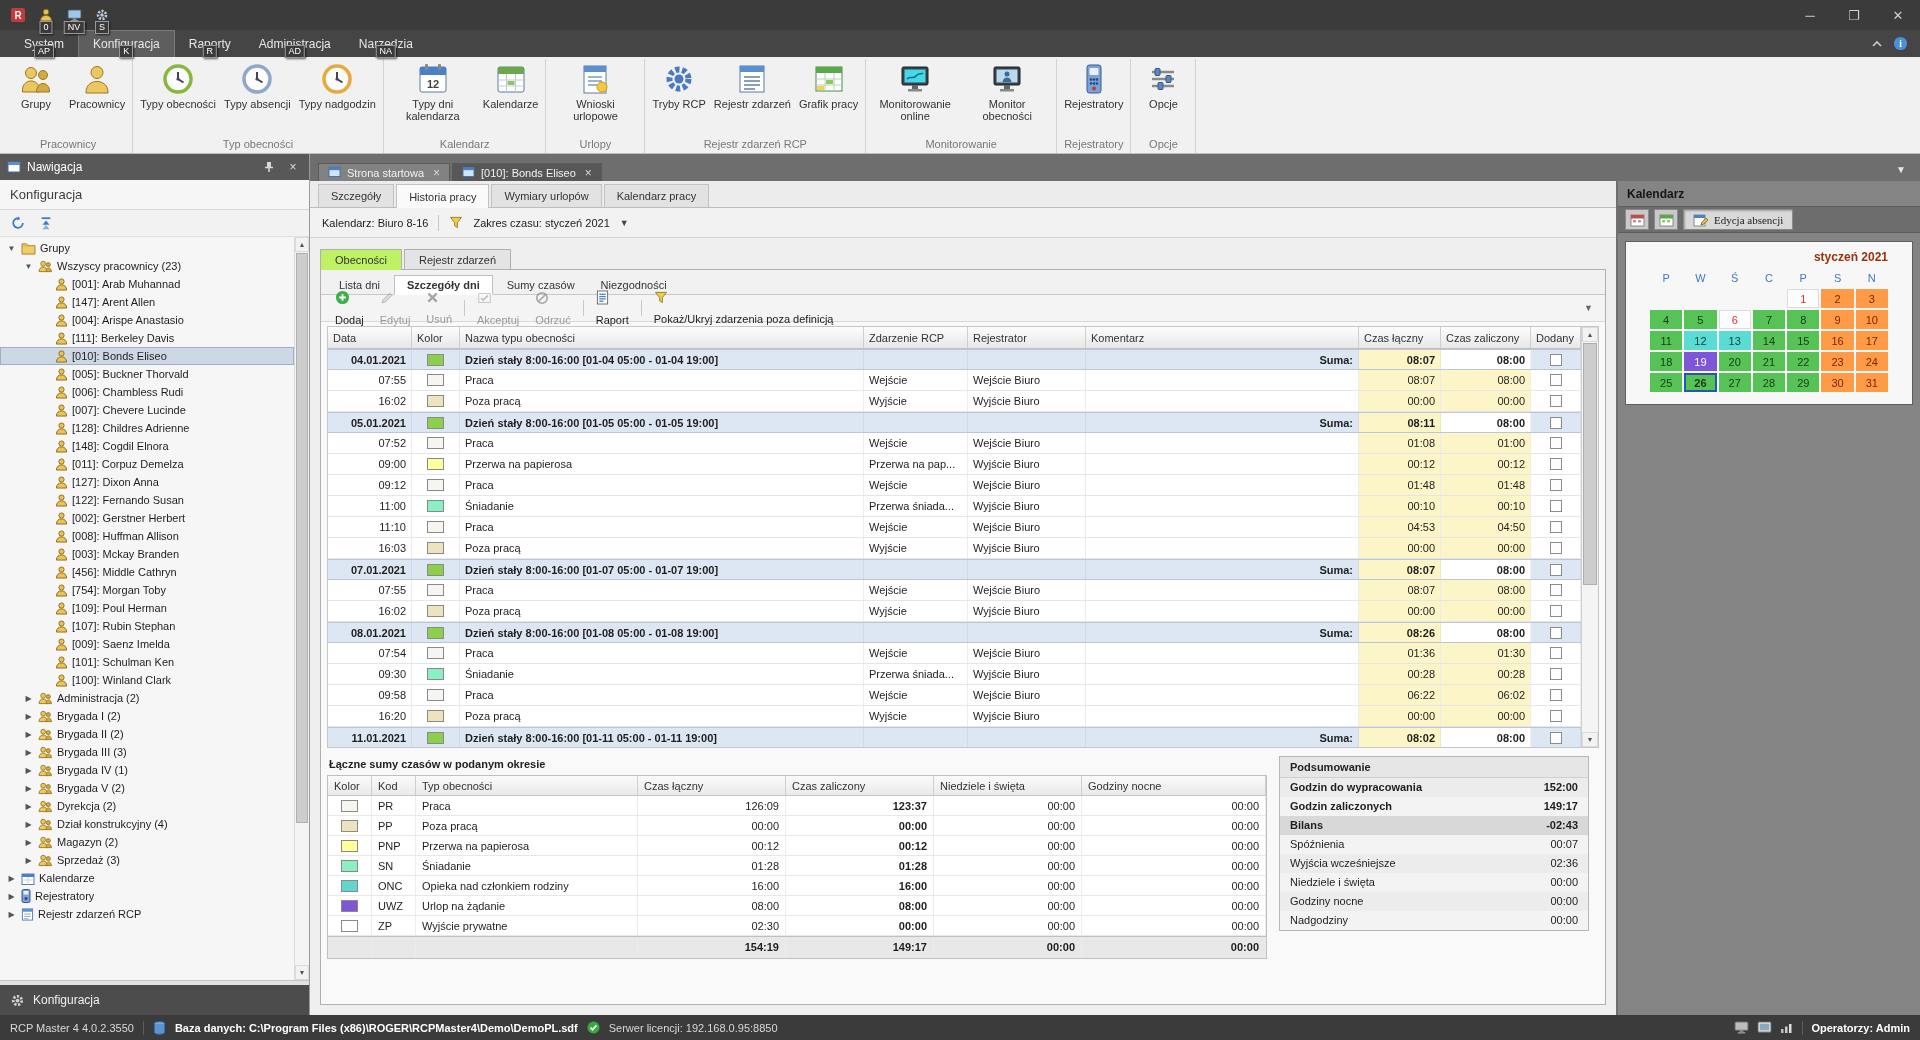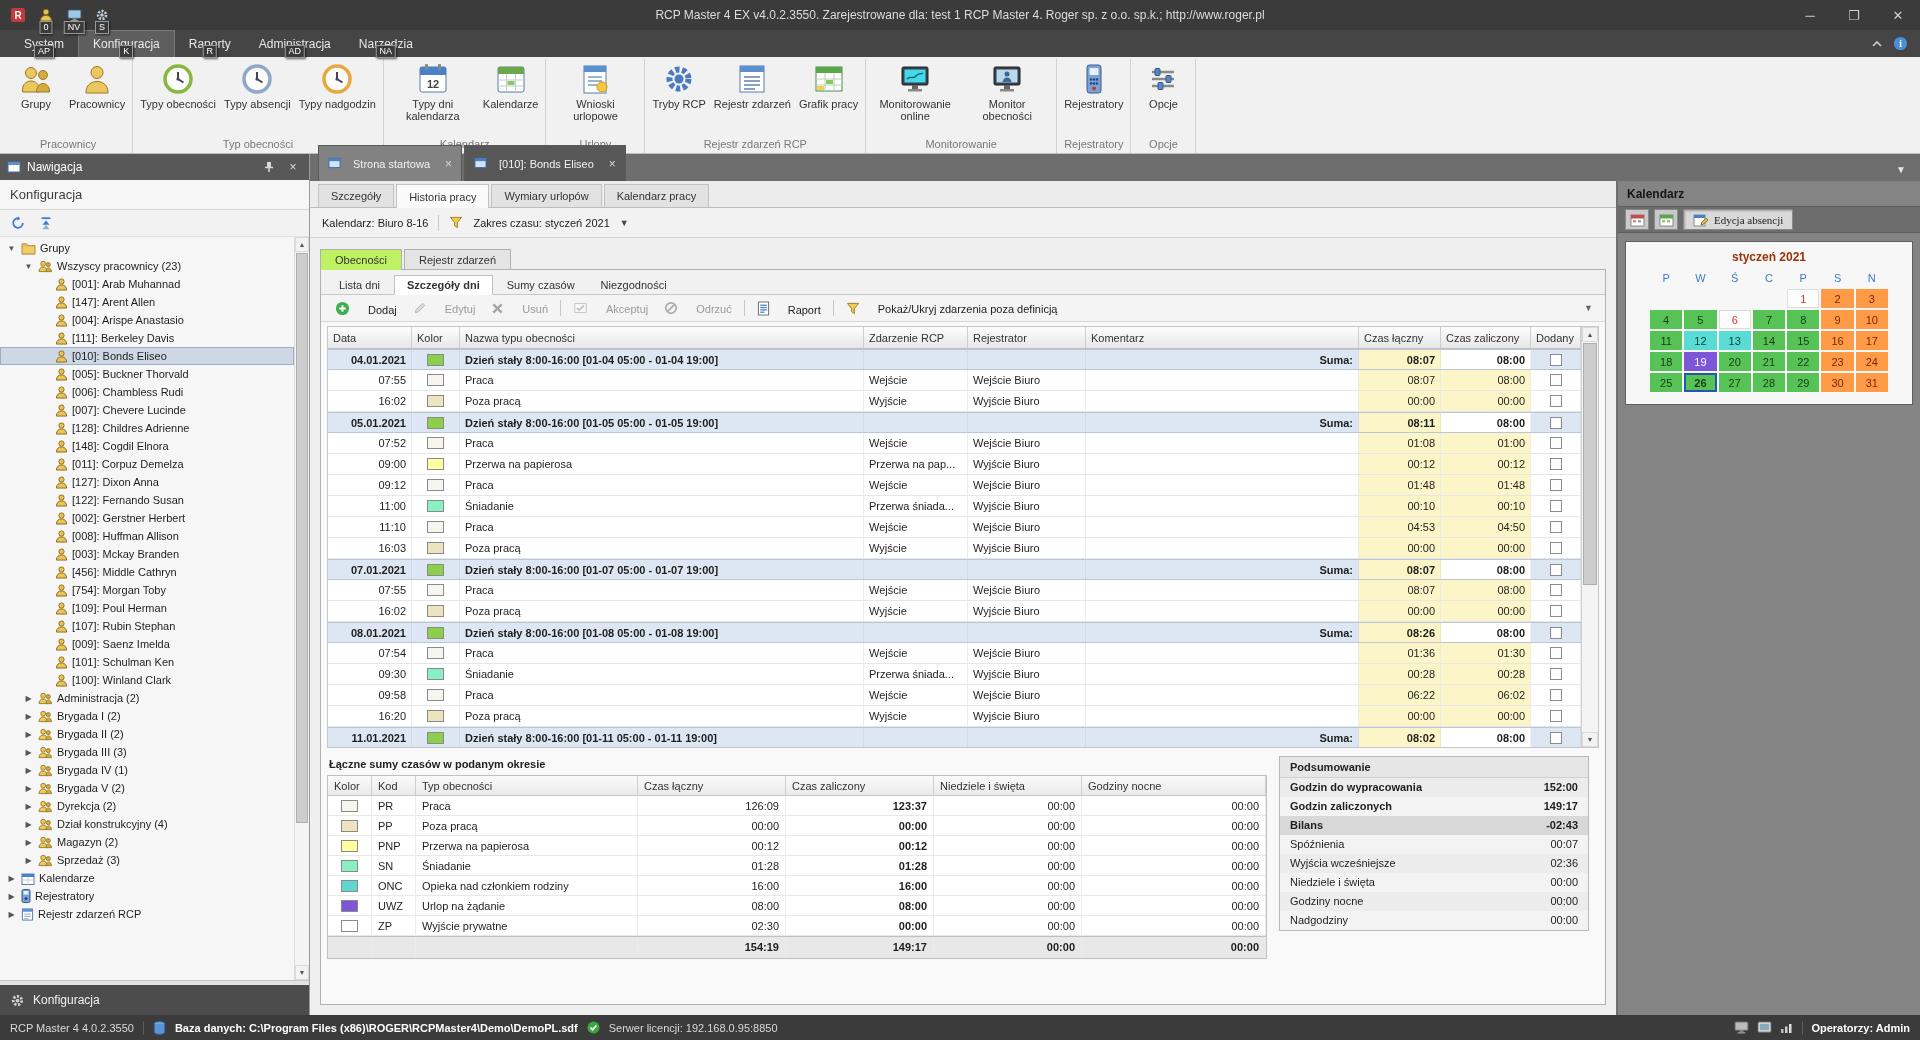--- a/index.html
+++ b/index.html
@@ -56,21 +56,21 @@
   .tree-scroll { width:15px; background:#f0f0f0; border-left:1px solid #dcdcdc; display:flex; flex-direction:column; flex:0 0 auto; }
   .sc-arrow { height:15px; font-size:7px; display:flex; align-items:center; justify-content:center; color:#555; background:#f2f2f2; border:1px solid #dadada; flex:0 0 auto; }
   .sc-track { flex:1; position:relative; background:#f4f4f4; }
   .sc-thumb { position:absolute; top:1px; left:1px; right:1px; background:#cdcdcd; border:1px solid #aeaeae; }
   .nav-splitter { height:5px; background:#e2e2e2; border-top:1px solid #c6c6c6; flex:0 0 auto; }
   .nav-bottom { height:30px; background:#4c4c4c; color:#f0f0f0; display:flex; align-items:center; gap:8px; padding:0 10px; font-size:12px; flex:0 0 auto; }
 
   
   .right-col { flex:1; display:flex; flex-direction:column; min-width:0; }
   .doc-tabstrip { height:27px; background:#6e6e6e; display:flex; align-items:flex-end; padding:3px 8px 0; gap:2px; flex:0 0 auto; }
-  .doc-tab { height:36px; display:flex; align-items:center; gap:12px; padding:0 9px; background:#828282; color:#f2f2f2; font-size:11px; border:1px solid #5a5a5a; border-bottom:none; white-space:nowrap; }
+  .doc-tab { height:18px; display:flex; align-items:center; gap:6px; padding:0 9px; background:#828282; color:#f2f2f2; font-size:11px; border:1px solid #5a5a5a; border-bottom:none; white-space:nowrap; }
   .doc-tab.active { background:#575757; }
   .tab-x { color:#d8d8d8; margin-left:3px; font-size:12px; }
   .strip-dd { margin-left:auto; color:#e6e6e6; align-self:center; padding:0 6px; font-size:10px; }
 
   .lower { flex:1; display:flex; min-height:0; }
   .center { flex:1; background:#efefef; display:flex; flex-direction:column; min-width:0; border-right:2px solid #6f6f6f; }
 
   .detail-tabs { height:27px; background:#ececec; border-bottom:1px solid #bdbdbd; display:flex; align-items:flex-end; padding:3px 8px 0; gap:2px; flex:0 0 auto; }
   .dtab { height:23px; padding:0 12px; display:flex; align-items:center; background:#e2e2e2; border:1px solid #c2c2c2; border-bottom:none; color:#333; white-space:nowrap; }
   .dtab.active { background:#fafafa; height:24px; margin-bottom:-1px; z-index:2; }
@@ -80,21 +80,21 @@
 
   .doc-body { flex:1; padding:8px 10px 10px; display:flex; flex-direction:column; min-height:0; }
   .view-tabs { display:flex; align-items:flex-end; height:24px; flex:0 0 auto; }
   .vtab { padding:4px 14px; border:1px solid #b0b0b0; border-bottom:none; background:#e4e4e4; margin-right:2px; color:#333; }
   .vtab.active { background:#bef264; position:relative; z-index:2; }
   .obec-panel { flex:1; border:1px solid #b0b0b0; background:#f9f9f9; display:flex; flex-direction:column; min-height:0; margin-top:-1px; }
   .sub-tabs { height:25px; display:flex; align-items:flex-end; padding:3px 6px 0; gap:2px; background:#f1f1f1; border-bottom:1px solid #c8c8c8; flex:0 0 auto; }
   .stab { padding:3px 12px; color:#333; }
   .stab.active { background:#fff; border:1px solid #c0c0c0; border-bottom:1px solid #fff; font-weight:bold; margin-bottom:-1px; }
   .grid-toolbar { height:27px; display:flex; align-items:center; padding:0 6px; background:#f4f4f4; border-bottom:1px solid #d8d8d8; flex:0 0 auto; }
-  .tbtn { display:flex; align-items:flex-end; gap:18px; padding:3px 8px; color:#222; white-space:nowrap; }
+  .tbtn { display:flex; align-items:flex-start; gap:9px; padding:3px 8px; color:#222; white-space:nowrap;flex-direction:column; }
   .tbtn.disabled { color:#9a9a9a; }
   .tbtn.disabled .ticon { filter:grayscale(1) opacity(.5); }
   .tb-sep { width:1px; height:16px; background:#c8c8c8; margin:0 4px; }
   .tb-flex { flex:1; }
   .tb-dd { color:#666; font-size:9px; padding:0 6px; }
 
   
   .wt-wrap { display:flex; margin:4px 6px 0; border:1px solid #c6c6c6; background:#fff; flex:0 0 auto; height:422px; }
   .wt-main { flex:1; min-width:0; display:flex; flex-direction:column; }
   .wt-head { display:flex; height:22px; background:linear-gradient(#fdfdfd,#e7e7e7); border-bottom:1px solid #c0c0c0; color:#333; flex:0 0 auto; }
@@ -132,21 +132,21 @@
   .sp-row.bold { font-weight:bold; }
   .sp-row.bold-highlight { font-weight:bold; background:#d8d8d8; }
 
   
   .rdock { width:302px; background:#848484; display:flex; flex-direction:column; flex:0 0 auto; }
   .rdock-title { height:25px; display:flex; align-items:center; padding:0 9px; color:#151515; font-weight:bold; font-size:12px; flex:0 0 auto; }
   .rdock-toolbar { height:27px; background:#6d6d6d; display:flex; align-items:center; gap:5px; padding:0 7px; border-top:1px solid #5e5e5e; border-bottom:1px solid #5e5e5e; flex:0 0 auto;font-family:Liberation Serif, serif; }
   .rtool-btn { width:24px; height:21px; display:flex; align-items:center; justify-content:center; background:#c9c9c9; border:1px solid #8a8a8a; }
   .edit-abs-btn { display:flex; align-items:center; gap:6px; background:#d9d9d9; border:1px solid #8a8a8a; box-shadow:inset 1px 1px 2px rgba(0,0,0,.25); padding:2px 9px; height:21px; color:#222; }
   .cal-card { margin:8px 7px; background:#f7f7f7; border:1px solid #5f5f5f; padding:6px 24px 12px; flex:0 0 auto; }
-  .cal-month { text-align:center; color:#99320a; font-weight:bold; padding:2px 0 7px; font-size:12px; }
+  .cal-month { text-align:right; color:#99320a; font-weight:bold; padding:2px 0 7px; font-size:12px; }
   .cal-grid { display:grid; grid-template-columns:repeat(7,1fr); gap:2px; }
   .cal-wd { text-align:center; color:#3f78c8; padding:1px 0 3px; }
   .cal-day { height:19px; display:flex; align-items:center; justify-content:center; font-size:11px; }
   .cal-day.blank { background:transparent; }
   .cal-day.work { background:#57c356; color:#163a16; }
   .cal-day.weekend { background:#ff9b47; color:#772800; }
   .cal-day.holiday { background:#fdfdfd; color:#e03030; box-shadow:inset 0 0 0 1px #dcdcdc; }
   .cal-day.absence-onc { background:#58dcd4; color:#083c38; }
   .cal-day.absence-uwz { background:#7e57d8; color:#fff; }
   .cal-day.selected { box-shadow:inset 0 0 0 2px #2458b0; font-weight:bold; }
@@ -187,21 +187,20 @@
           <span class="keytip">NV</span>
         </span>
         <span class="qat-item">
           <svg width="14" height="14" viewBox="0 0 16 16">
             <circle cx="8" cy="8" r="4.5" fill="none" stroke="#bcd" stroke-width="3" stroke-dasharray="2.4 1.6"></circle>
             <circle cx="8" cy="8" r="2" fill="#bcd"></circle>
           </svg>
           <span class="keytip">S</span>
         </span>
       </div>
-    <div class="title-text">RCP Master 4 EX v4.0.2.3550. Zarejestrowane dla: test 1 RCP Master 4. Roger sp. z o.o. sp.k.;  http://www.roger.pl</div>
     <div class="win-controls">
       <div class="win-btn">─</div>
       <div class="win-btn">❐</div>
       <div class="win-btn">✕</div>
     </div>
   </div>
 
   <div class="ribbon-tabrow">
     <div class="rtabs">
         <div class="rtab">System<span class="keytip">AP</span></div>

